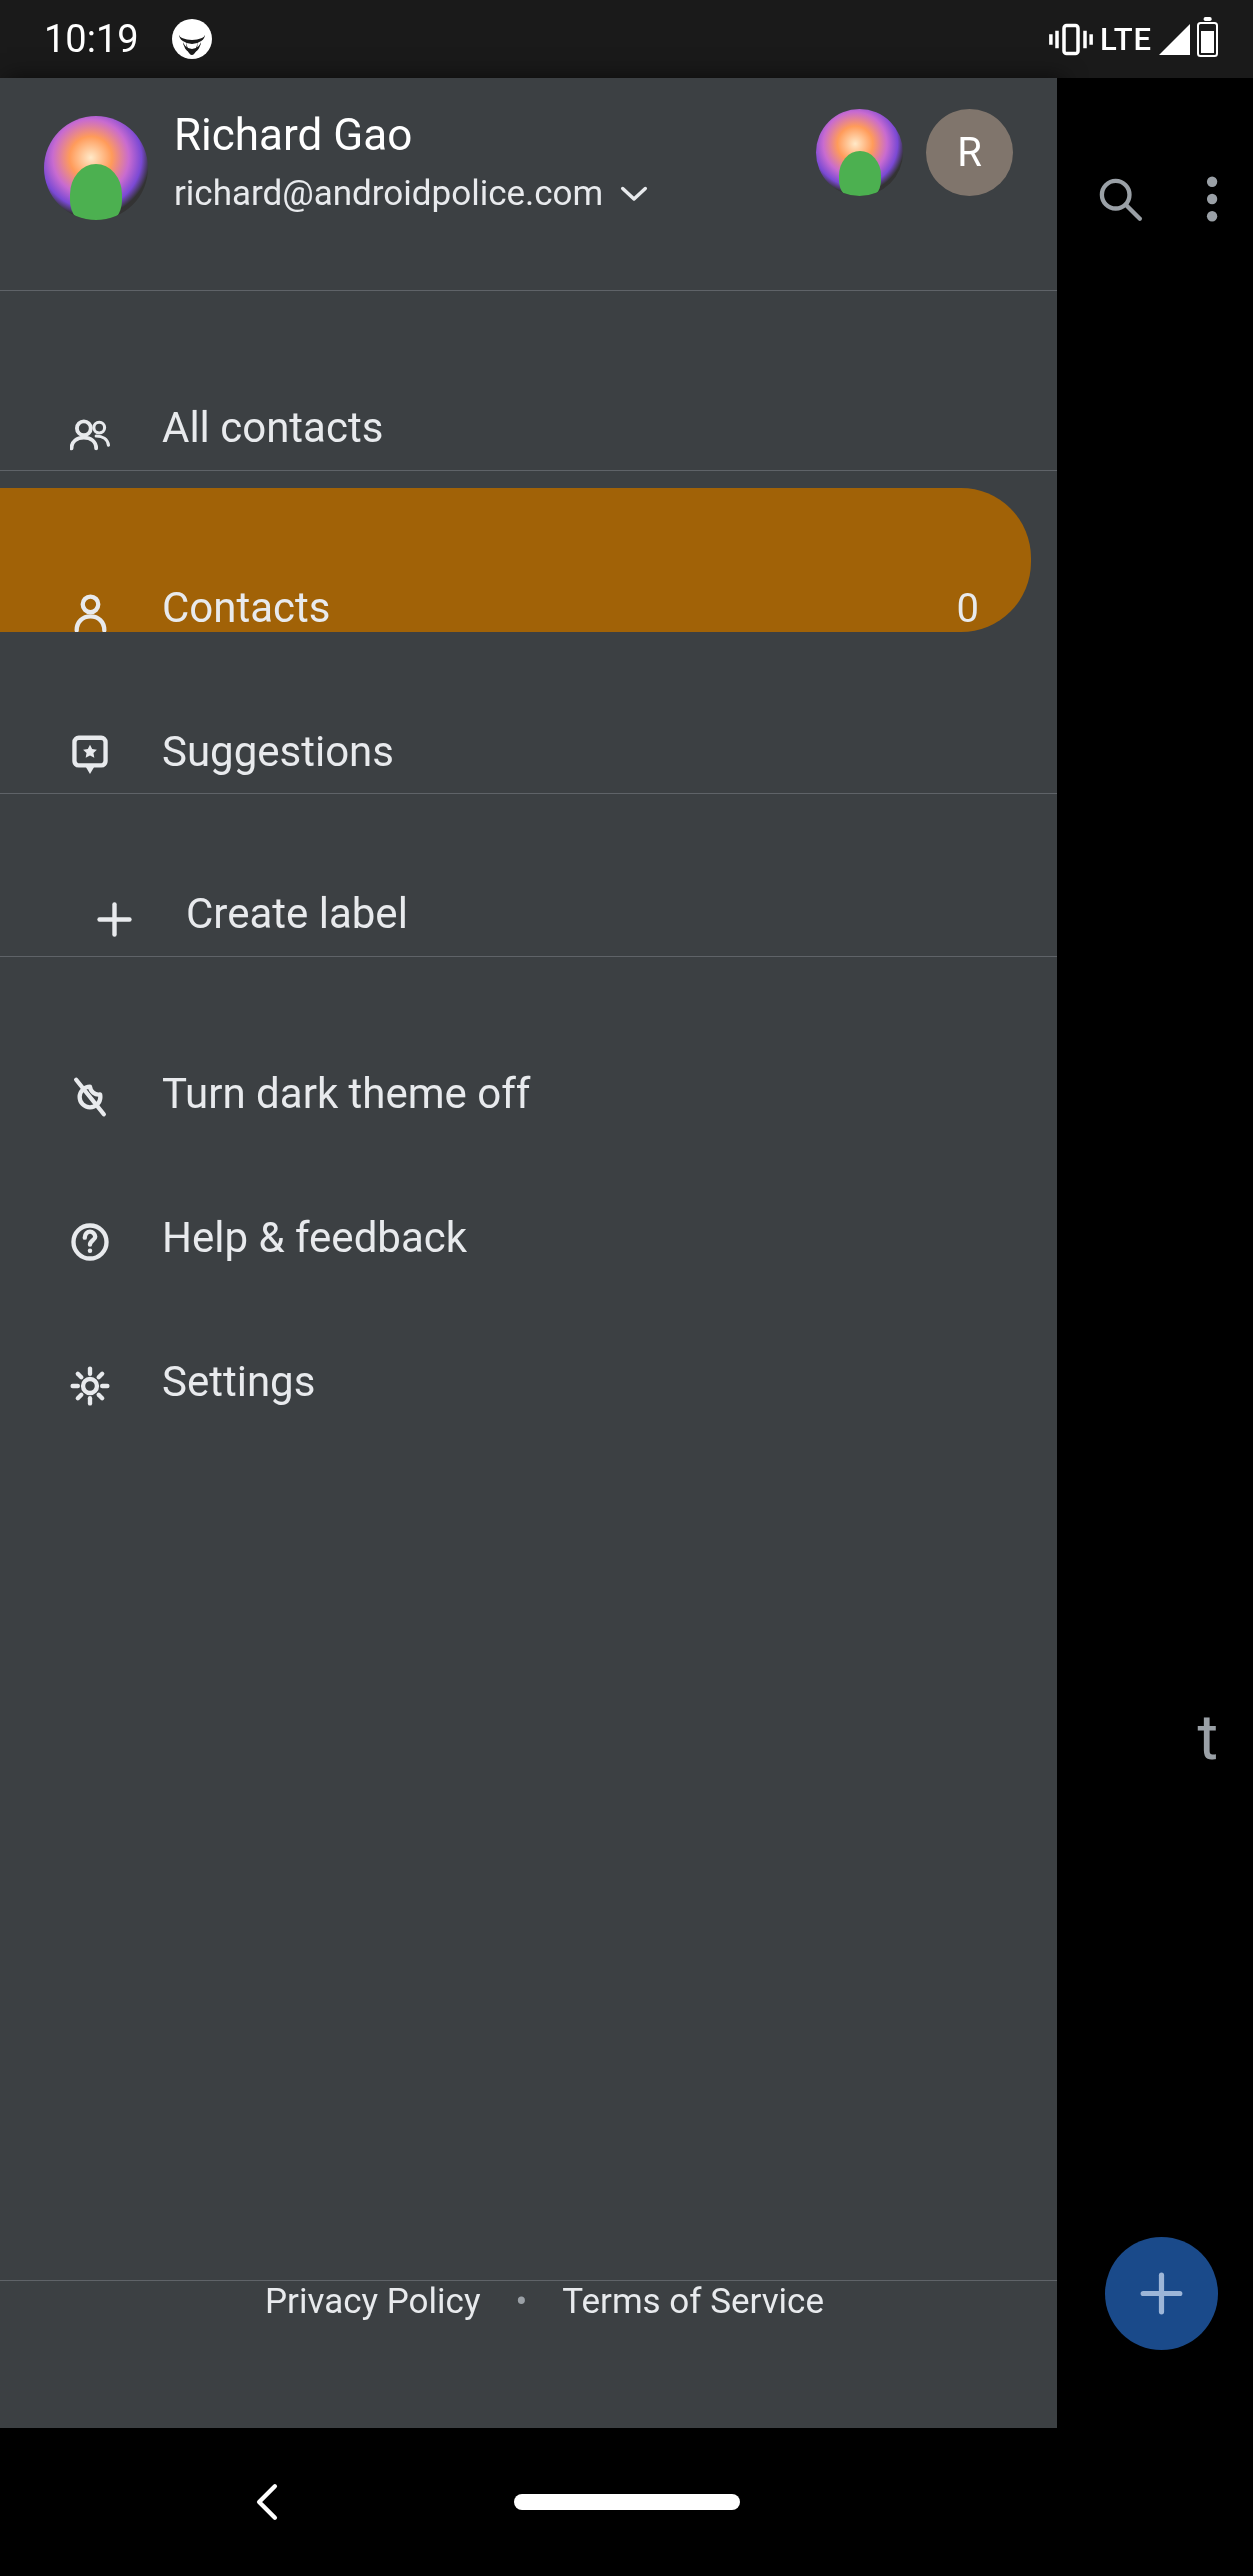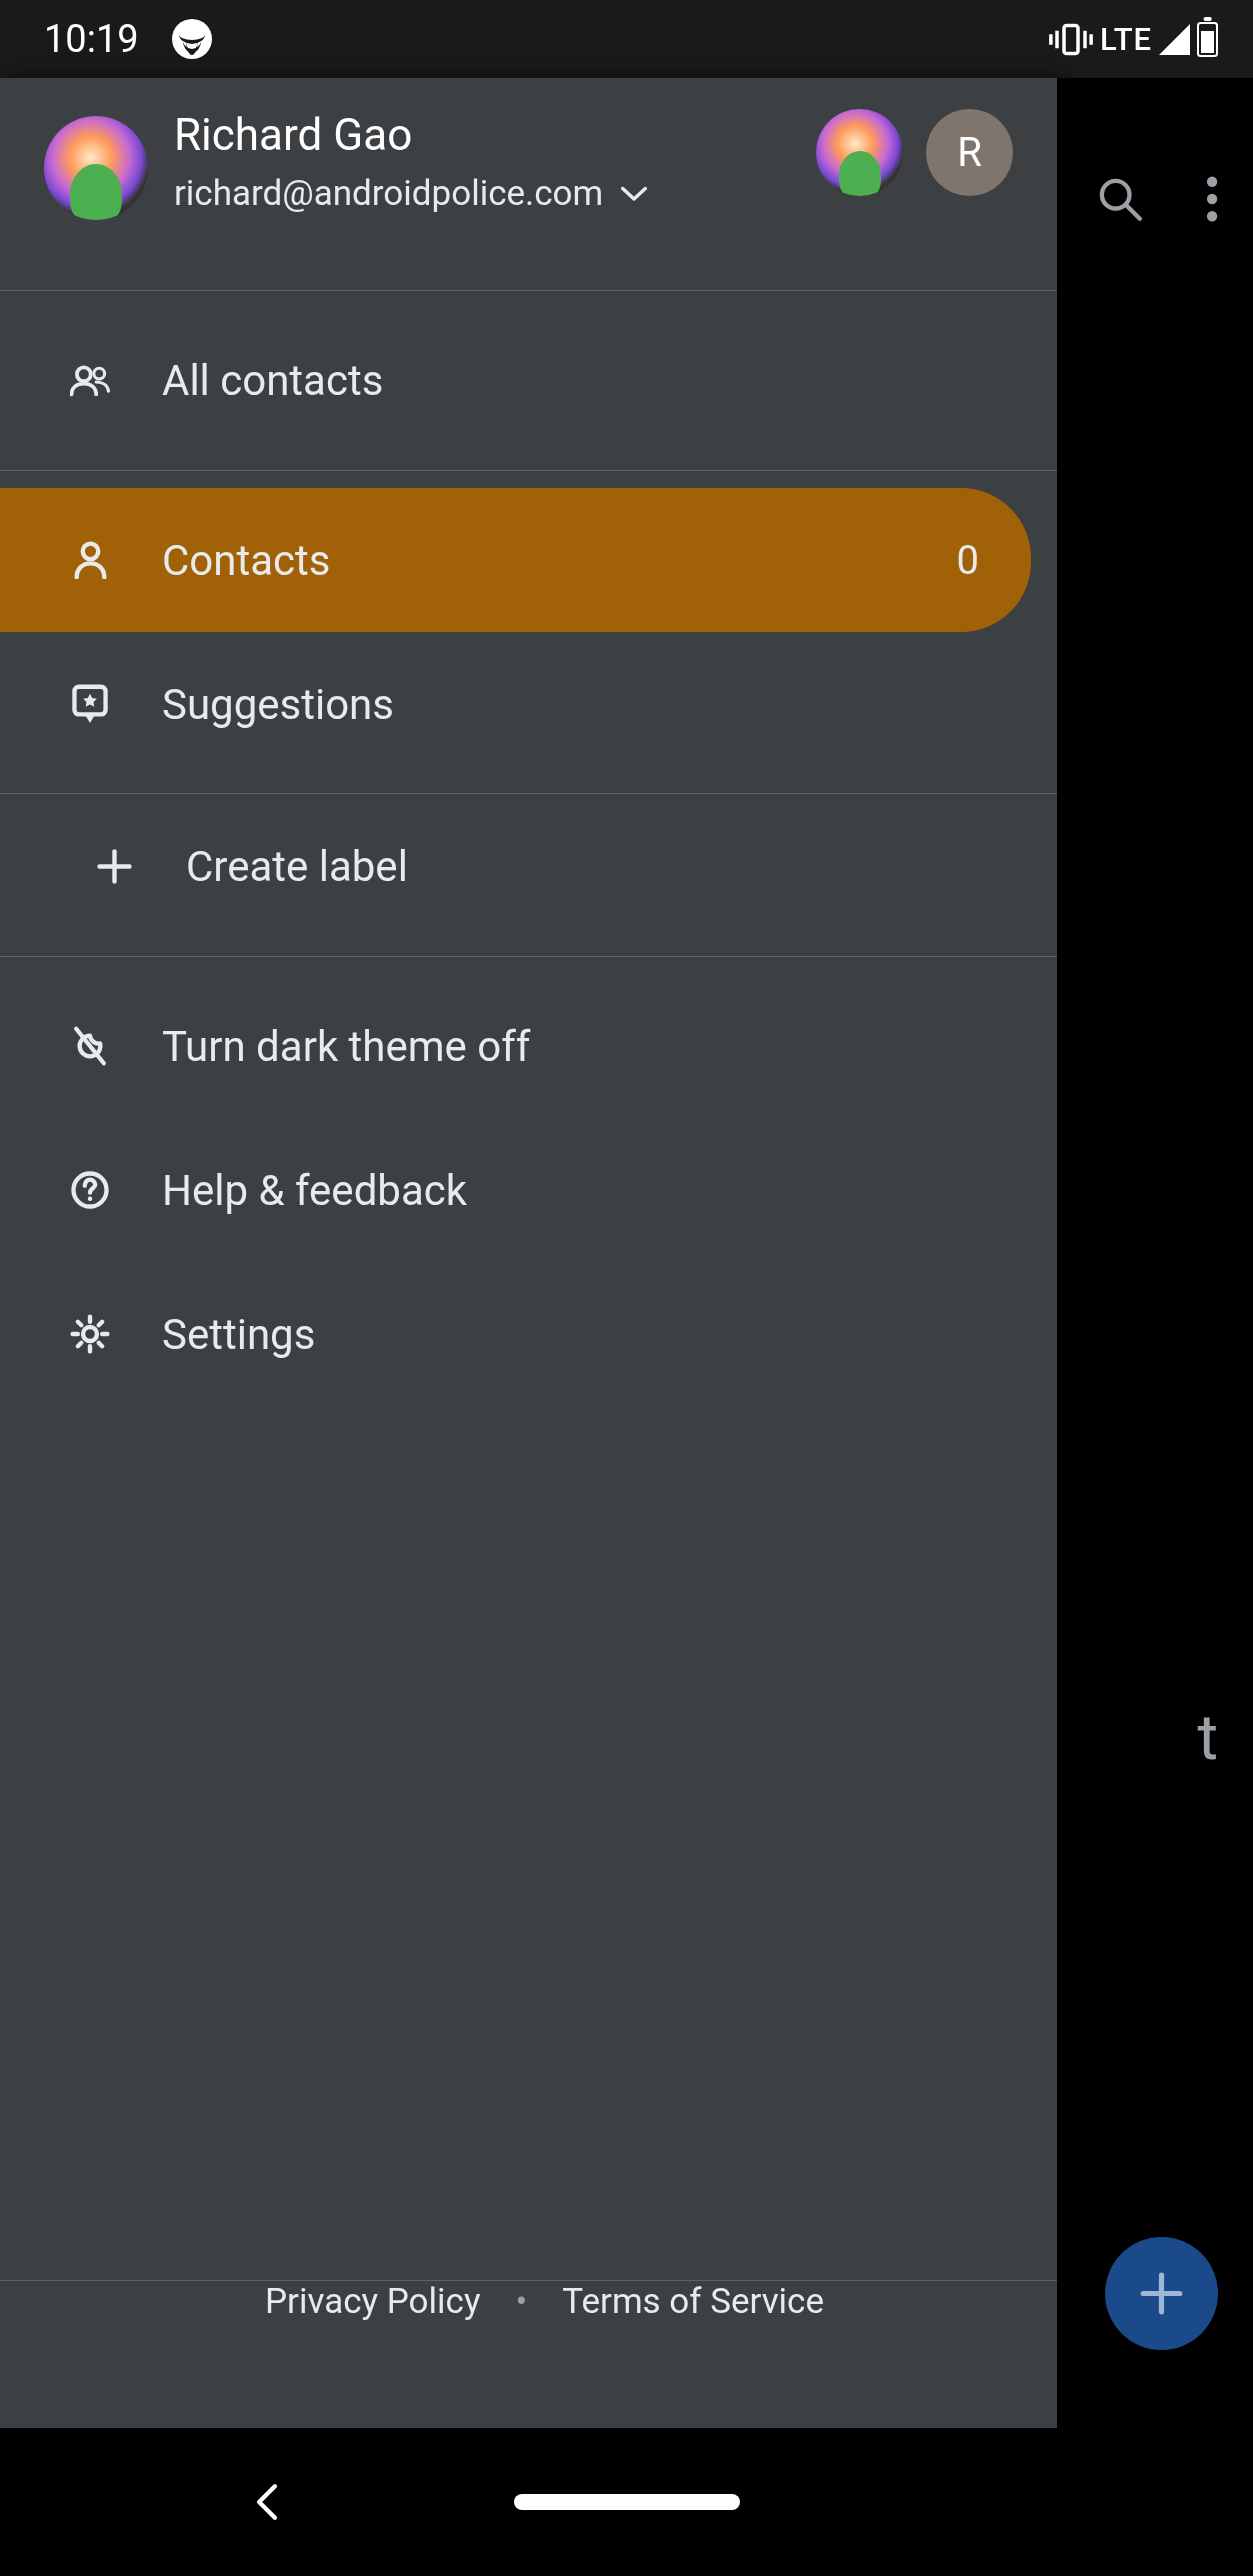--- a/index.html
+++ b/index.html
@@ -153,21 +153,21 @@
   .account-name { font-size: 44px; font-weight: 400; color: #fff; }
   .account-email-row { display: flex; align-items: center; gap: 15.7px; margin-top: 12.2px; }
   .account-email { font-size: 35px; color: #e8eaed; }
   .header-right { display: flex; gap: 22.6px; align-items: center; margin-top: 5.2px; }
 
   .drawer-section { padding: 17.4px 0; }
   .divider { height: 0.9px; background: #5f6368; margin: 0; }
 
   .drawer-item {
     display: flex;
-    align-items: center;
+    align-items: flex-end;
     height: 113px;
     padding: 0 26px 0 70px;
     gap: 52px;
     font-size: 42px;
     color: #e8eaed;
     position: relative;
   }
   .drawer-item .icon-slot { width: 40px; display: flex; justify-content: center; }
   .drawer-item .label { flex: 1; }
   .drawer-item .trailing { margin-right: 26px; font-size: 40px; color: #e8eaed; }

